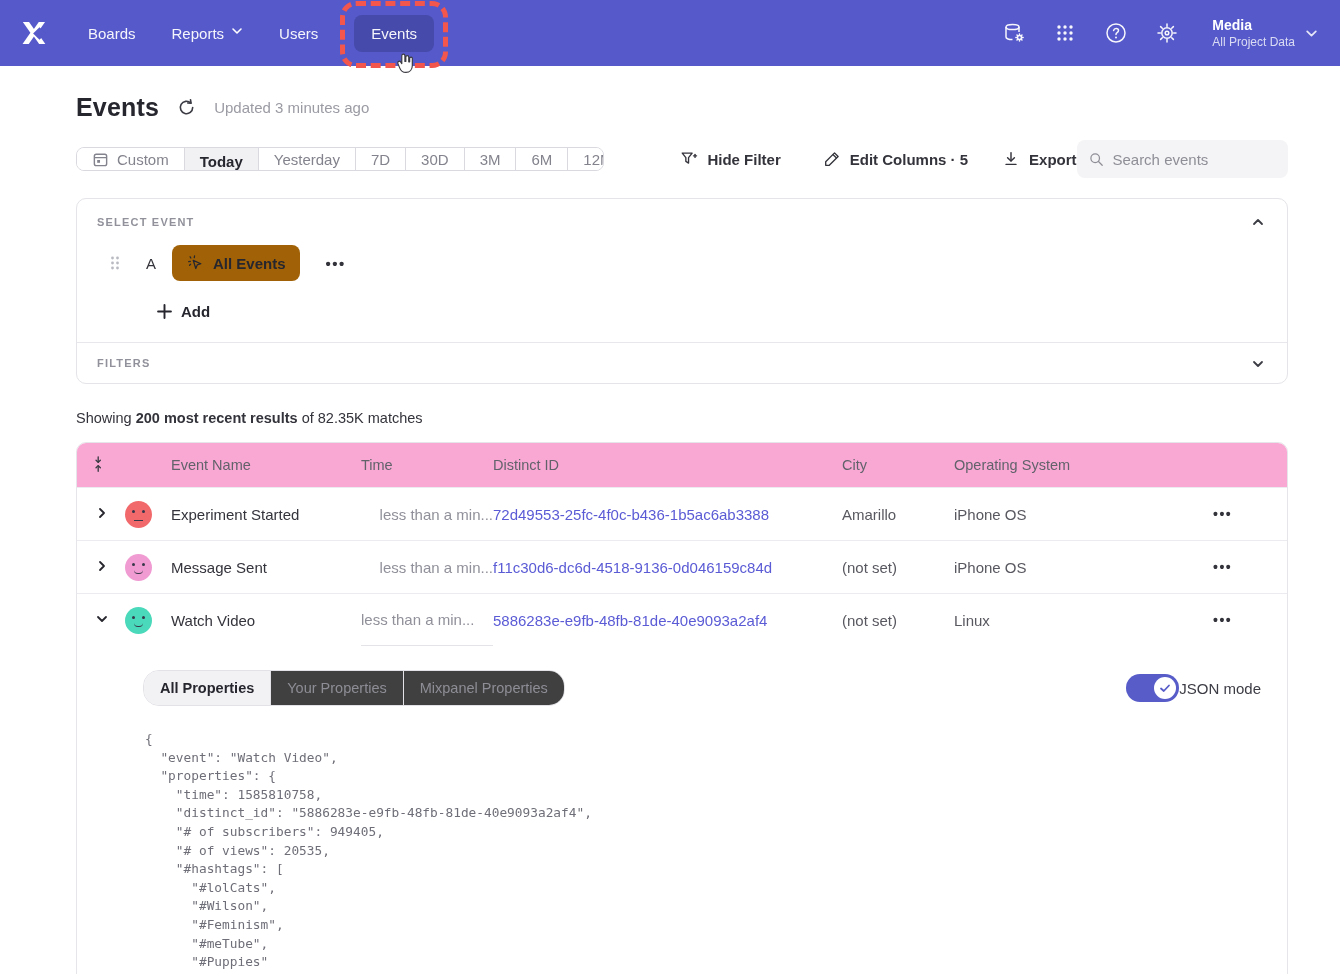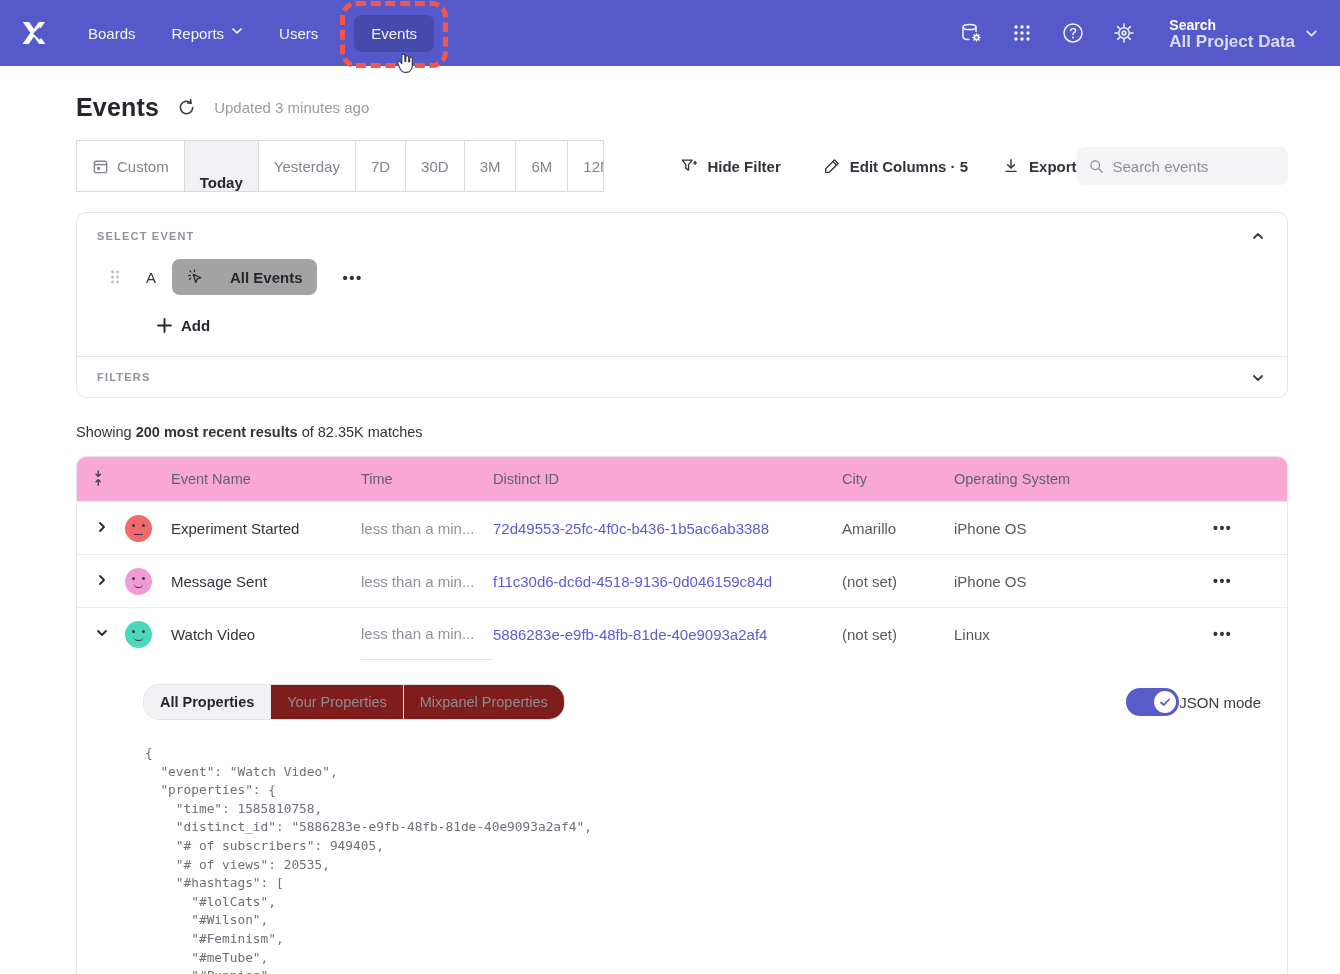--- a/index.html
+++ b/index.html
@@ -17,31 +17,31 @@
     border:5px dashed #f2564c; border-radius:16px; pointer-events:none; }
   .cursor-hand { position:absolute; left:50%; bottom:-24px; width:22px; height:24px; }
   .nav-search { width:458px; height:38px; margin-left:32px; background:rgba(30,30,90,.18);
     border:1px solid rgba(255,255,255,.42); border-radius:8px; display:flex; align-items:center; padding:0 14px; gap:10px; }
   .nav-search input { background:transparent; border:none; outline:none; color:rgba(255,255,255,.95); font-size:16px; width:100%; }
   .nav-search input::placeholder { color:rgba(255,255,255,.85); }
   .nav-right { margin-left:auto; display:flex; align-items:center; gap:27px; }
   .nav-icon { width:24px; height:24px; color:#fff; opacity:.95; cursor:pointer; }
   .project { display:flex; align-items:center; gap:10px; cursor:pointer; margin-left:6px; }
   .project .pname { color:#fff; font-weight:700; font-size:14px; line-height:18px; }
-  .project .psub { color:rgba(255,255,255,.78); font-size:17px; line-height:16px;font-weight:bold; }
+  .project .psub { color:rgba(255,255,255,.78); font-size:12px; line-height:16px; }
 
   
   .page { margin:0 52px 0 76px; }
   .title-row { display:flex; align-items:center; margin-top:27px; gap:18px; }
   .page-title { font-size:25px; font-weight:800; color:#26262e; letter-spacing:.2px; }
   .refresh { width:19px; height:19px; color:#3c3c45; cursor:pointer; }
   .updated { color:#9b9ba4; font-size:15px; }
 
   .controls { display:flex; align-items:center; margin-top:18px; }
-  .seg-group { display:flex; border:1px solid #d9d9df; border-radius:0; overflow:hidden; height:52px; }
+  .seg-group { display:flex; border:1px solid #d9d9df; border-radius:8px; overflow:hidden; height:24px; }
   .seg { display:flex; align-items:center; gap:8px; padding:0 15px; font-size:15px; color:#83838d;
     border-right:1px solid #d9d9df; cursor:pointer; background:#fff; white-space:nowrap; }
   .seg:last-child { border-right:none; }
   .seg.selected { background:#f1f1f4; color:#26262e; font-weight:700;align-items:flex-end; }
   .cal-icon { width:17px; height:17px; color:#83838d; }
 
   .tool-btn { display:flex; align-items:center; gap:9px; font-size:15px; font-weight:600; color:#33333b; cursor:pointer; white-space:nowrap; }
   .tool-icon { width:18px; height:18px; color:#33333b; }
   .events-search { margin-left:auto; width:220px; height:38px; background:#f4f4f6; border-radius:8px;
     display:flex; align-items:center; padding:0 12px; gap:9px; }
@@ -49,21 +49,21 @@
   .events-search input::placeholder { color:#8e8e97; }
 
   
   .card { border:1px solid #e4e4e9; border-radius:10px; margin-top:20px; }
   .sect-label { font-size:11px; font-weight:700; letter-spacing:1.2px; color:#91919b; }
   .select-sect { padding:17px 20px 18px 20px; position:relative; }
   .collapse-chevron { position:absolute; right:22px; top:16px; width:14px; height:14px; color:#3c3c45; cursor:pointer; }
   .event-row { display:flex; align-items:center; margin-top:17px; gap:14px; }
   .drag-handle { width:12px; height:16px; color:#b9b9c2; margin-left:12px; cursor:grab; }
   .row-letter { font-size:15px; color:#33333b; margin-left:9px; width:14px; text-align:center; }
-  .event-pill { display:flex; align-items:center; gap:26px; background:#a3a3a3; border-radius:8px;
+  .event-pill { display:flex; align-items:center; gap:9px; background:#a16207; border-radius:8px;
     padding:9px 14px; font-size:15px; font-weight:700; color:#26262e; cursor:pointer; }
   .pill-icon { width:18px; height:18px; color:#26262e; }
   .more-dots { font-size:15px; letter-spacing:1.5px; color:#33333b; font-weight:700; margin-left:12px; cursor:pointer; }
   .add-btn { display:flex; align-items:center; gap:9px; margin:22px 0 4px 60px; font-size:15px; font-weight:600; color:#26262e; cursor:pointer; }
   .plus-icon { width:15px; height:15px; color:#26262e; }
   .filters-sect { border-top:1px solid #e7e7ec; padding:14px 20px; position:relative; }
   .filters-sect .collapse-chevron { top:14px; }
 
   .summary { margin-top:26px; font-size:14.5px; color:#33333b; }
   .summary b { font-weight:700; }
@@ -75,31 +75,31 @@
   .thead > div { padding-right:8px; }
   .sort-icon { width:14px; height:18px; color:#3c3c45; margin-left:16px; cursor:pointer; }
   .trow { height:53px; border-top:1px solid #ececf0; font-size:15px; }
   .expander { width:14px; height:14px; color:#26262e; margin-left:18px; cursor:pointer; }
   .avatar { width:27px; height:27px; border-radius:50%; position:relative; margin-left:6px; }
   .avatar .eye { position:absolute; width:3px; height:3px; border-radius:50%; background:#37374a; top:9px; }
   .avatar .eye.l { left:7px; } .avatar .eye.r { right:7px; }
   .avatar .mouth { position:absolute; left:9px; top:16px; width:9px; height:4px;
     border-bottom:1.6px solid #37374a; border-radius:0 0 8px 8px; }
   .cell-name { color:#34343c; }
-  .cell-time { color:#90909a; }
+  .cell-time { color:#90909a;text-align:right; }
   .cell-id { color:#5b5bd6; cursor:pointer; }
   .cell-dim { color:#585860; }
   .row-dots { font-size:14px; letter-spacing:1.5px; color:#33333b; font-weight:700; cursor:pointer; text-align:left; }
 
   
   .detail { padding:24px 26px 0 66px; }
   .detail-top { display:flex; align-items:center; }
   .tab-group { display:flex; border:1px solid #e2e2e7; border-radius:16px; overflow:hidden; height:36px; }
   .tab { display:flex; align-items:center; padding:0 16px; font-size:14.5px; color:#8d8d96;
-    border-right:1px solid #e2e2e7; cursor:pointer; background:#7f1d1d; }
+    border-right:1px solid #e2e2e7; cursor:pointer; background:#404040; }
   .tab:last-child { border-right:none; }
   .tab.active { background:#f2f2f5; color:#26262e; font-weight:700; }
   .json-toggle-wrap { margin-left:auto; display:flex; align-items:center; }
   .toggle { width:53px; height:28px; border-radius:14px; background:#575cc9; position:relative; cursor:pointer; }
   .toggle .knob { position:absolute; right:3px; top:3px; width:22px; height:22px; border-radius:50%; background:#fff;
     display:flex; align-items:center; justify-content:center; }
   .toggle .knob svg { width:12px; height:12px; color:#575cc9; }
   .toggle-label { font-size:15px; color:#3c3c45; }
   .json-block { margin:24px 0 0 2px; font-family:"DejaVu Sans Mono","Liberation Mono",monospace;
     font-size:12.8px; line-height:18.6px; color:#6e6e78; white-space:pre; }
@@ -177,21 +177,21 @@
           <line x1="3" y1="12" x2="5.4" y2="12"></line>
           <line x1="18.6" y1="12" x2="21" y2="12"></line>
           <line x1="5.6" y1="5.6" x2="7.3" y2="7.3"></line>
           <line x1="16.7" y1="16.7" x2="18.4" y2="18.4"></line>
           <line x1="18.4" y1="5.6" x2="16.7" y2="7.3"></line>
           <line x1="7.3" y1="16.7" x2="5.6" y2="18.4"></line>
         </g>
     </svg>
     <div class="project">
       <div>
-        <div class="pname">Search</div>
+        <div class="pname">Media</div>
         <div class="psub">All Project Data</div>
       </div>
       <svg width="13" height="13" viewBox="0 0 12 12">
           <polyline points="2,4 6,8 10,4" fill="none" stroke="rgba(255,255,255,.85)" stroke-width="1.6" stroke-linecap="round" stroke-linejoin="round"></polyline>
         </svg>
     </div>
   </div>
 </div>
 
 <div class="page">

